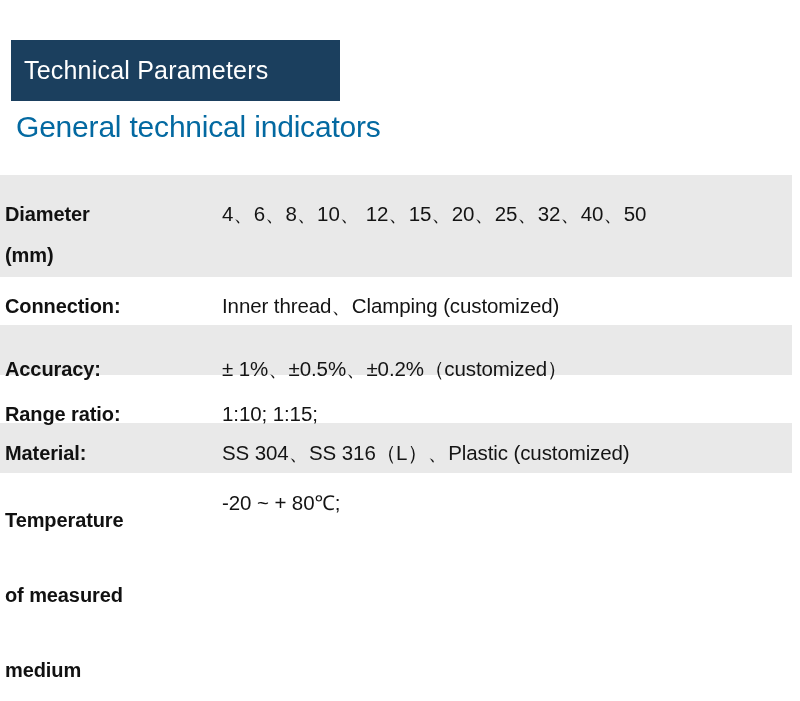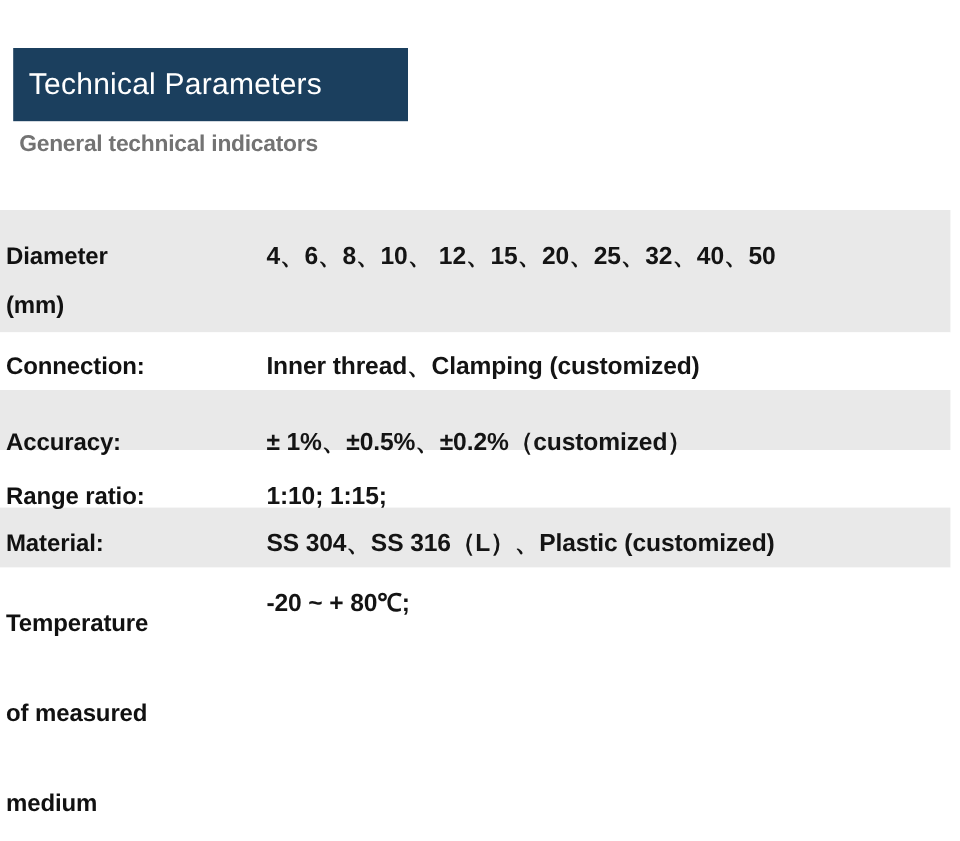--- a/index.html
+++ b/index.html
@@ -37,23 +37,23 @@
     letter-spacing: 0.2px;
     line-height: 1;
     white-space: nowrap;
   }
 
   
   .section-heading {
     position: absolute;
     left: 16px;
     top: 110px;
-    font-size: 19px;
-    font-weight: 700;
-    color: #737373;
+    font-size: 30px;
+    font-weight: 400;
+    color: #0369a1;
     letter-spacing: -0.2px;
     white-space: nowrap;
   }
 
   
   .spec-table {
     position: absolute;
     left: 0;
     top: 175px;
     width: 792px;
@@ -76,21 +76,21 @@
     font-size: 20px;
     font-weight: 700;
     color: #111111;
     letter-spacing: -0.1px;
     line-height: 40px;
   }
   .spec-value {
     flex: 1 1 auto;
     box-sizing: border-box;
     font-size: 20.5px;
-    font-weight: 700;
+    font-weight: 400;
     color: #141414;
     letter-spacing: -0.1px;
     line-height: 40px;
     white-space: nowrap;
   }
 
   
   .row-diameter   { height: 102px; padding-top: 19px; }
   .row-connection { height: 48px;  padding-top: 9px; }
   .row-accuracy   { height: 50px;  padding-top: 24px; }

